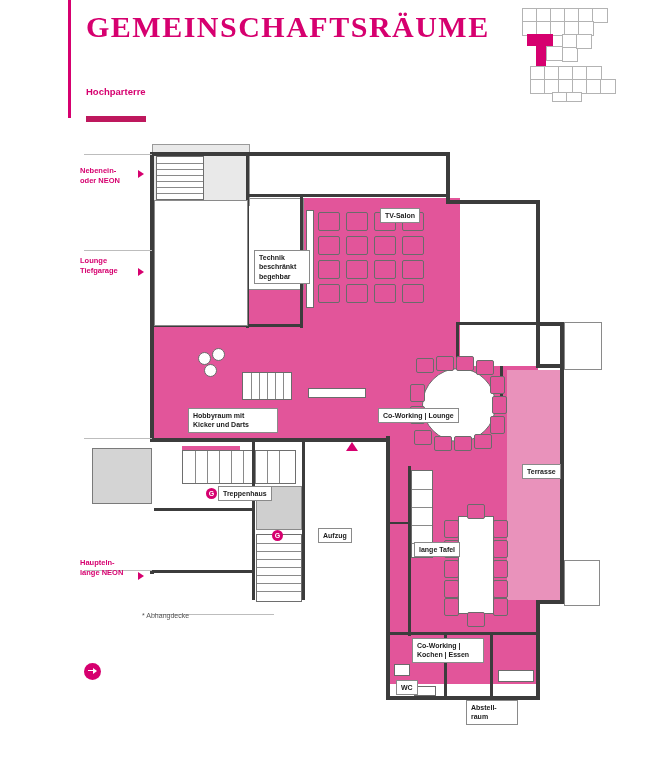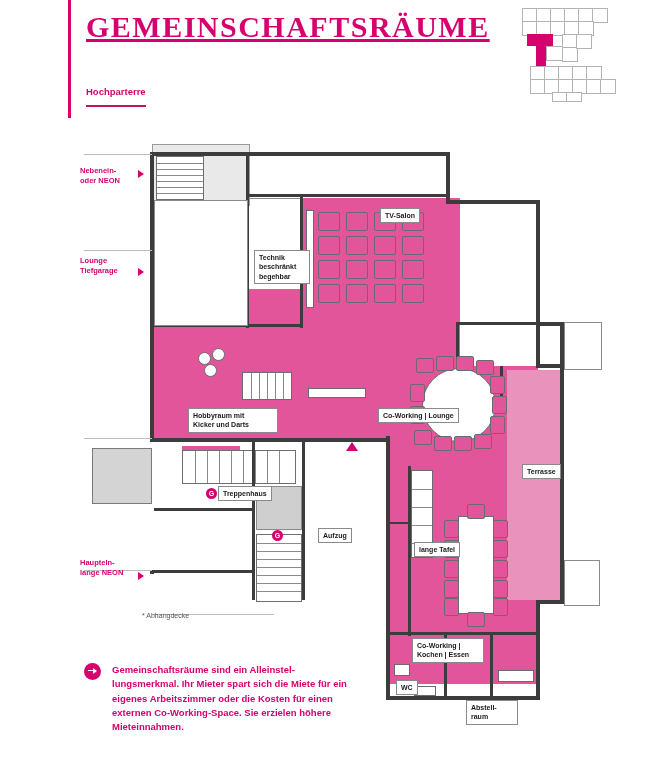--- a/index.html
+++ b/index.html
@@ -32,31 +32,30 @@
   }
   .title {
     position: absolute;
     left: 86px;
     top: 10px;
     font-size: 30px;
     letter-spacing: 1.5px;
     color: #d6006f;
     font-weight: bold;
     font-family: "Liberation Serif", serif;
-    text-decoration: underline;
   }
   .subtitle {
     position: absolute;
     left: 86px;
     top: 86px;
     font-size: 9.5px;
     font-weight: bold;
     color: #d6006f;
-    border-bottom: 2px solid #be185d;
-    padding-bottom: 8px;
+    border-bottom: 6px solid #be185d;
+    padding-bottom: 19px;
   }
   
   .keyplan {
     position: absolute;
     left: 522px;
     top: 6px;
     width: 100px;
     height: 100px;
   }
   .kp-cell {
@@ -476,15 +475,14 @@
   <div class="sidelabel" style="left:80px; top:166px; white-space:pre-line;">Nebenein-
 oder NEON</div>
   <div class="sidelabel" style="left:80px; top:256px; white-space:pre-line;">Lounge
 Tiefgarage</div>
   <div class="sidelabel" style="left:80px; top:558px; white-space:pre-line;">Haupteln-
 lange NEON</div>
 
   <div class="footnote">* Abhangdecke</div>
 
   <div class="arrow-circle"></div>
-  <div class="note-text">Gemeinschaftsräume sind ein Alleinstel-lungsmerkmal. Ihr Mieter spart sich die Miete für ein eigenes Arbeitszimmer oder die Kosten für einen externen Co-Working-Space. Sie erzielen höhere Mieteinnahmen.</div>
 
 </div>
 
 </body></html>

